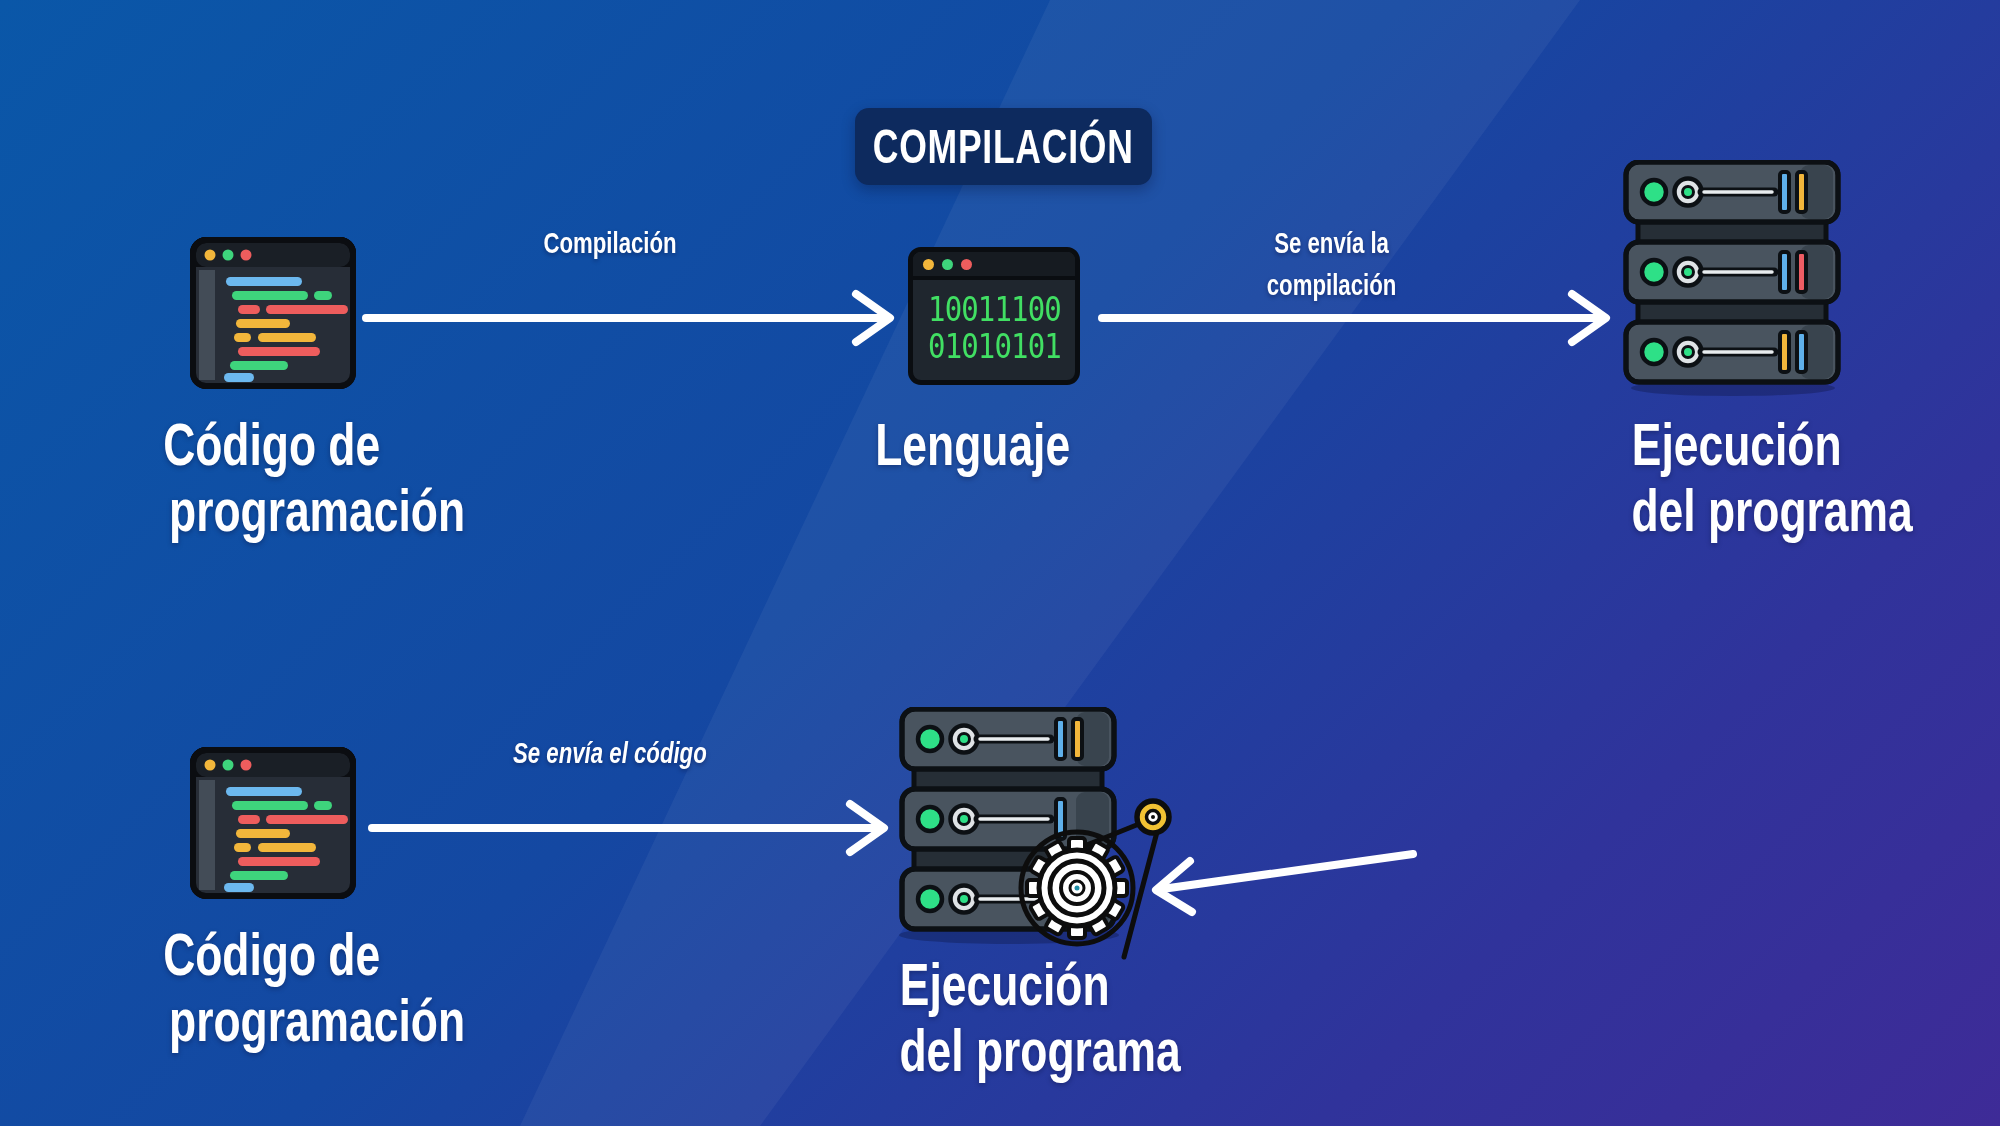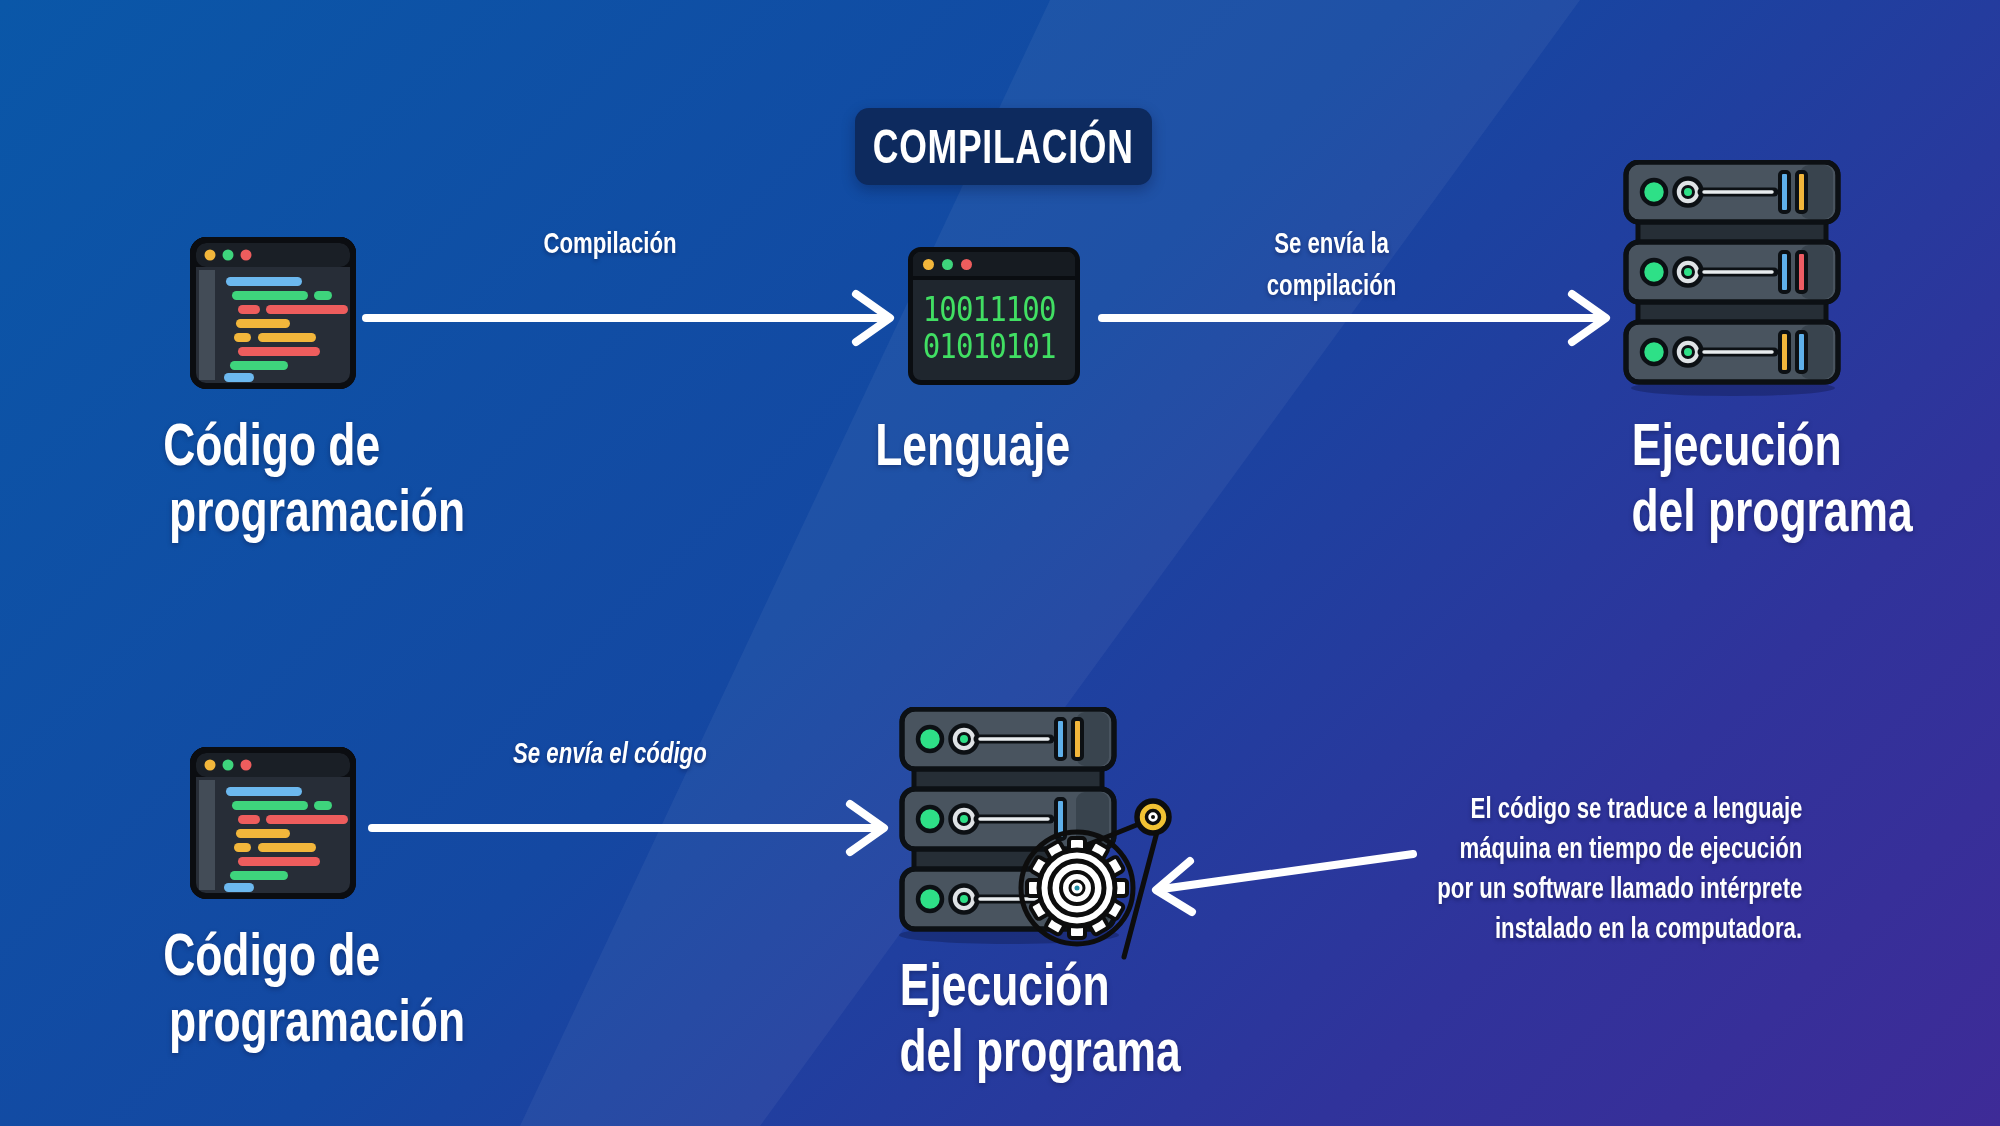--- a/index.html
+++ b/index.html
@@ -53,21 +53,21 @@
     position:absolute;left:908px;top:247px;width:172px;height:138px;
     box-sizing:border-box;border:5px solid #0a0d11;border-radius:13px;
     background:#1f262e;overflow:hidden;
   }
   .term-bar{
     height:24px;background:#161b21;border-bottom:4px solid #0a0d11;
     display:flex;align-items:center;gap:8px;padding-left:10px;
   }
   .dot{width:11px;height:11px;border-radius:50%;}
   .term-body{
-    display:flex;flex-direction:column;justify-content:center;
+    display:flex;flex-direction:column;align-items:center;justify-content:center;
     height:96px;
   }
   .bin-line{
     font-family:"DejaVu Sans Mono", monospace;
     color:#41df63;font-size:33px;line-height:37px;font-weight:normal;
     display:inline-block;transform:scaleX(0.88);letter-spacing:-1px;white-space:nowrap;
   }
   .icon-svg{position:absolute;}
 </style>
 </head>
@@ -327,19 +327,13 @@
   <div class="node-label" style="left:850px;top:952px;width:310px;">
     <div><span class="cx">Ejecución</span></div>
     <div><span class="cx">del programa</span></div>
   </div>
 
   <svg class="arrow-svg" style="left:1138px;top:832px;" width="290" height="90">
     <line x1="275" y1="22" x2="24" y2="57"></line>
     <polyline points="52,29 18,58 54,80"></polyline>
   </svg>
 
-  <div class="note" style="left:1300px;top:788px;width:502px;">
-    <div><span class="cx-r">El código se traduce a lenguaje</span></div>
-    <div><span class="cx-r">máquina en tiempo de ejecución</span></div>
-    <div><span class="cx-r">por un software llamado intérprete</span></div>
-    <div><span class="cx-r">instalado en la computadora.</span></div>
-  </div>
 </div>
 
 </body></html>

